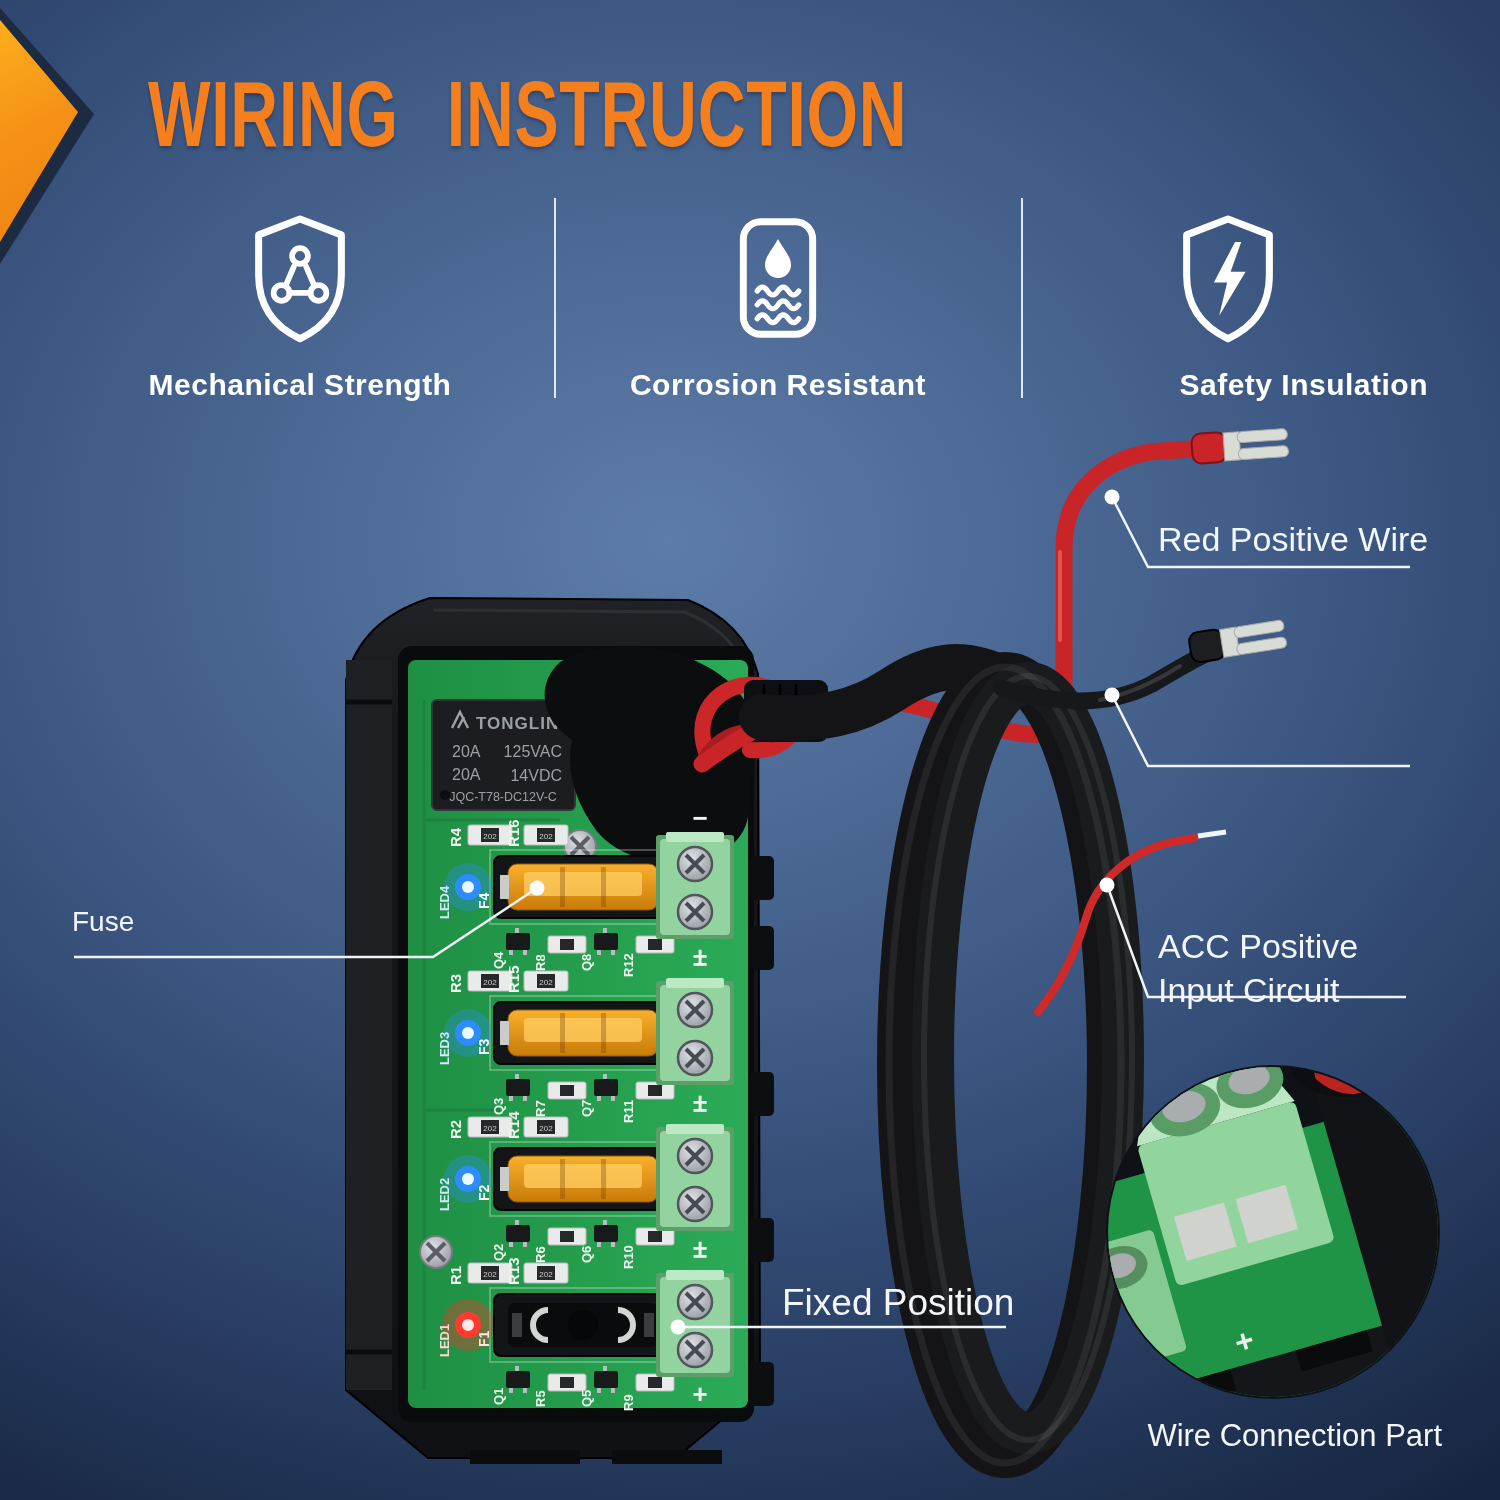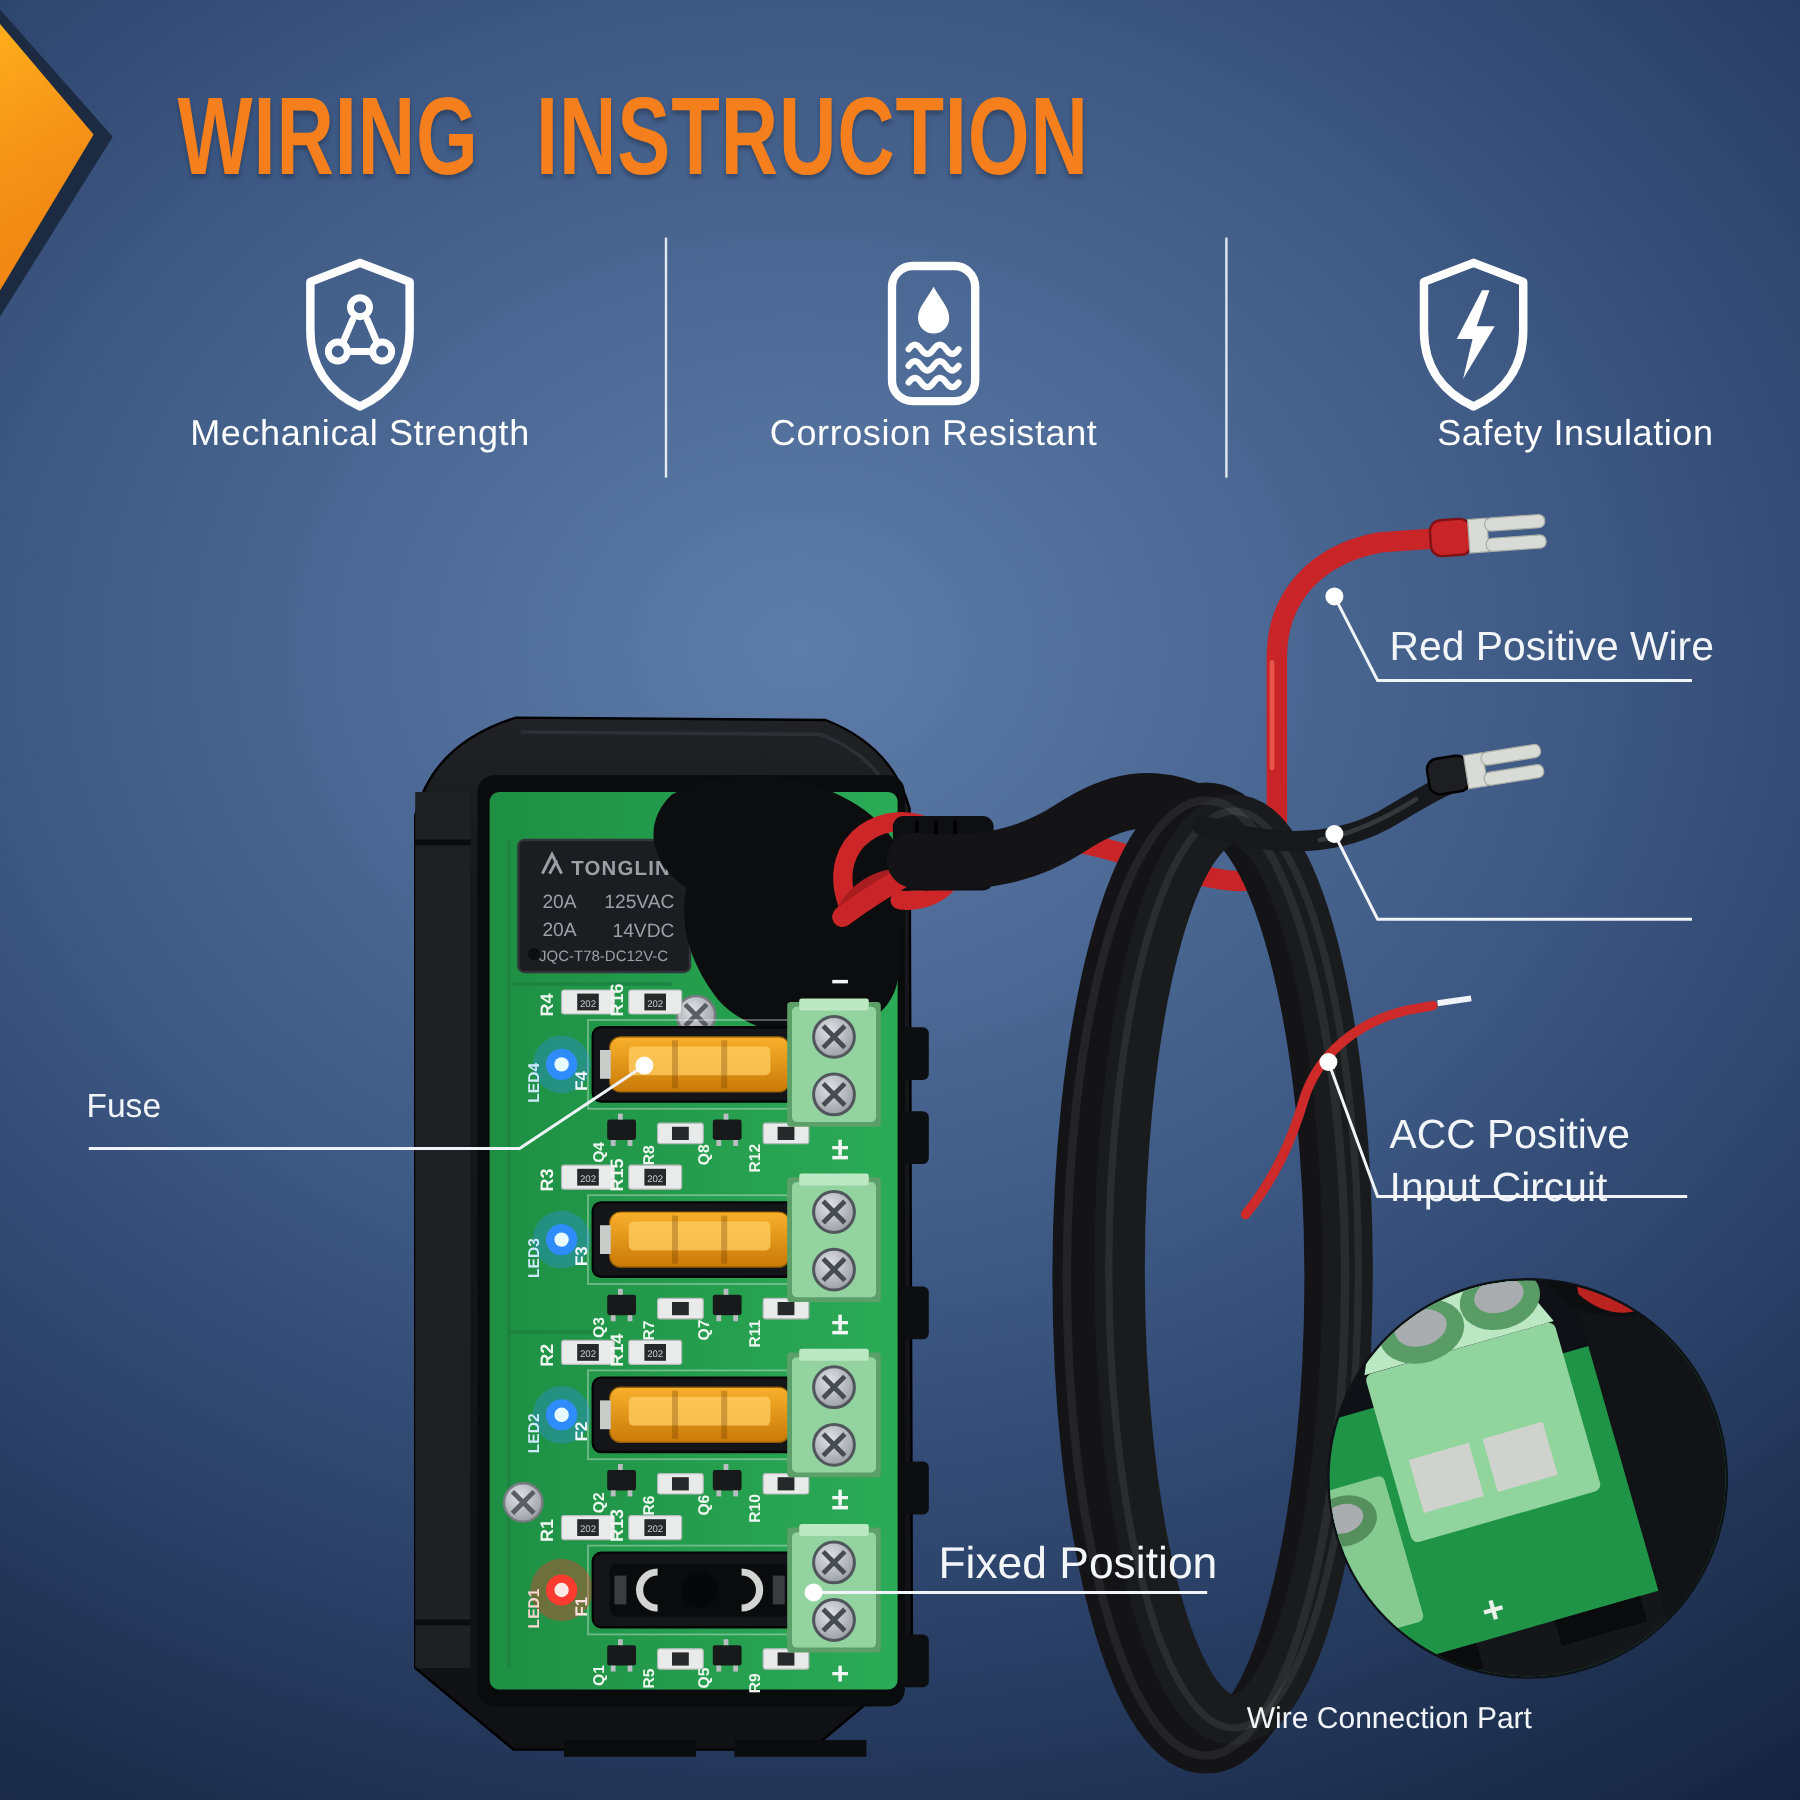--- a/index.html
+++ b/index.html
@@ -15,32 +15,32 @@
   .corner-orange{position:absolute;left:0;top:0;width:110px;height:270px;
     clip-path:polygon(0px 20px,78px 112px,0px 242px);
     background:linear-gradient(150deg,#ffb21e 0%,#f49116 45%,#ec7d10 100%);}
   .title{position:absolute;left:148px;top:62px;margin:0;
     font-size:92px;font-weight:bold;color:#f57f1d;letter-spacing:1px;word-spacing:40px;
     transform:scaleX(0.72);transform-origin:left top;white-space:nowrap;
     text-shadow:0 3px 4px rgba(0,0,0,0.25);}
   .features{position:absolute;left:0;top:212px;width:1500px;height:200px;}
   .feature{position:absolute;top:0;text-align:center;color:#ffffff;}
   .feature .ic{display:block;margin:0 auto;}
-  .feature .lbl{margin-top:1px;font-size:30px;font-weight:normal;letter-spacing:0.5px;}
+  .feature .lbl{margin-top:24px;font-size:30px;font-weight:bold;letter-spacing:0.5px;}
   .f1{left:100px;width:400px;} .f2{left:588px;width:380px;} .f3{left:1028px;width:400px;text-align:right;}
   .vdiv{position:absolute;top:198px;width:2px;height:200px;background:rgba(238,243,248,0.92);}
   .vd1{left:554px;} .vd2{left:1021px;}
   .callout{position:absolute;color:#f3f6f9;white-space:nowrap;}
   .co-fuse{left:72px;top:906px;font-size:28px;}
   .co-fixed{left:782px;top:1282px;font-size:37px;}
   .co-redpos{left:1158px;top:520px;font-size:34px;}
   .co-redneg{left:1158px;top:719px;font-size:34px;}
   .co-acc{left:1158px;top:908px;font-size:34px;line-height:44px;margin-top:16px;}
-  .caption{position:absolute;left:1039px;top:1418px;width:440px;text-align:left;
-    color:#f3f6f9;font-size:25px;}
+  .caption{position:absolute;left:1002px;top:1418px;width:440px;text-align:right;
+    color:#f3f6f9;font-size:31px;}
   svg.scene{position:absolute;left:0;top:0;}
 </style>
 </head>
 <body>
 
 <div class="canvas">
 
   <div class="corner-shadow"></div>
   <div class="corner-orange"></div>
 

